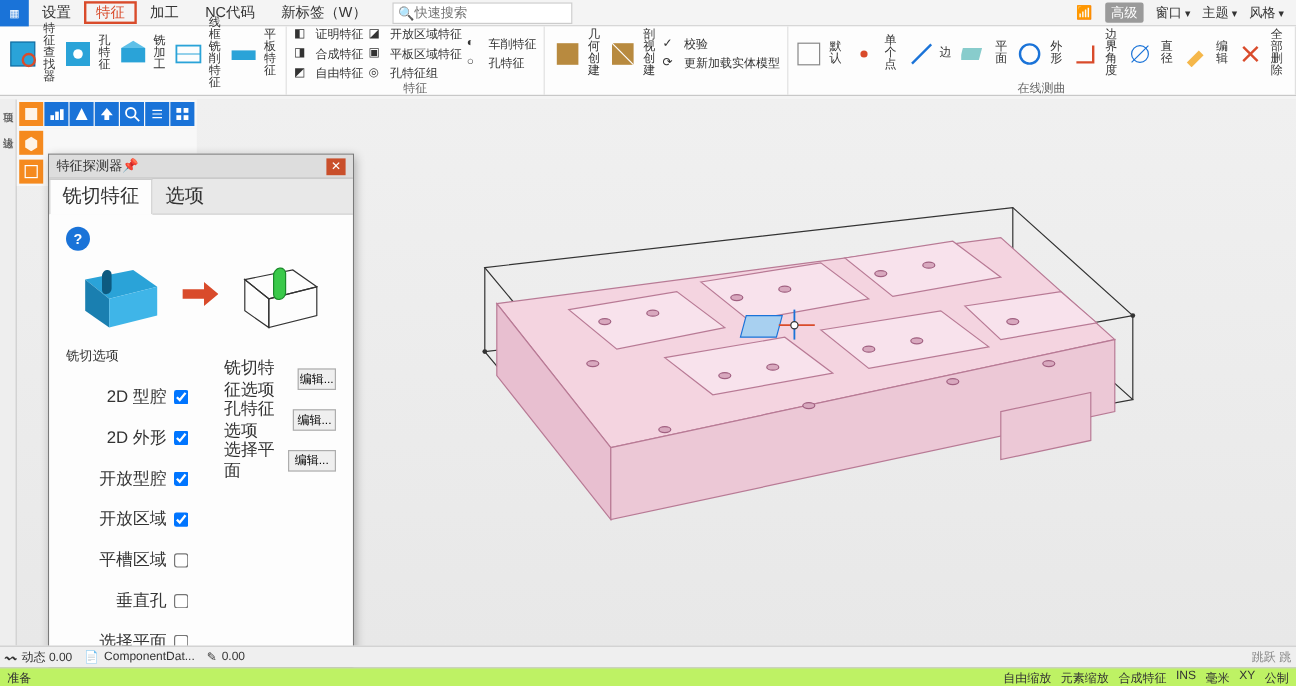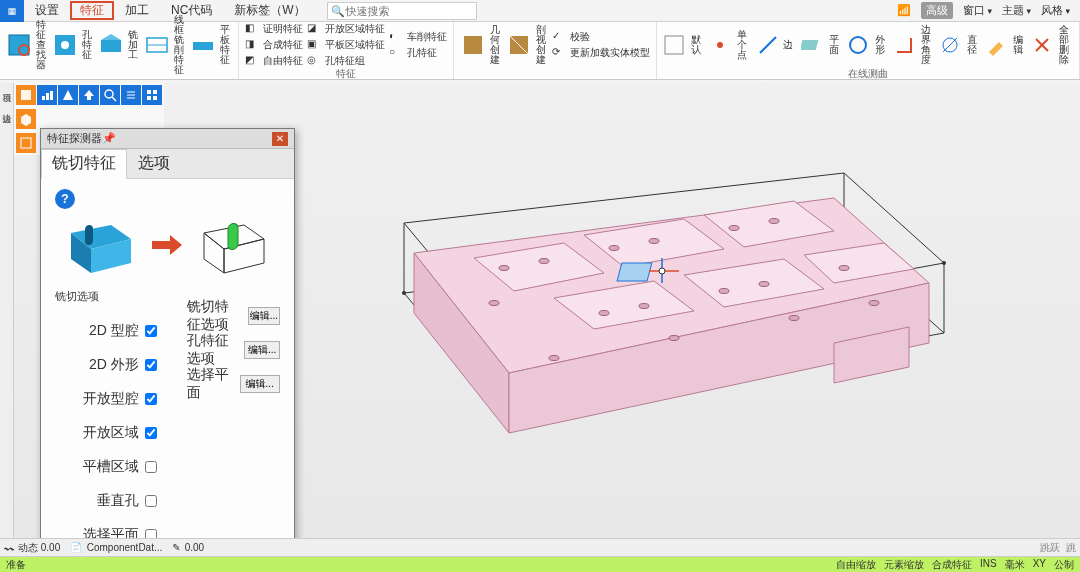--- a/index.html
+++ b/index.html
@@ -544,21 +544,21 @@
     <div class="spacer"></div>
     <button class="ok">确定</button>
     <button class="cancel">取消</button>
   </div>
 </div>
 
 <div class="statusbar1">
   <div class="sb-item">〰 <span>动态 0.00</span></div>
   <div class="sb-item">📄 <span>ComponentDat...</span></div>
   <div class="sb-item">✎ <span>0.00</span></div>
-  <div style="margin-left:auto;font-size:10px;color:#888;font-family:Liberation Mono, monospace;">跳跃 跳</div>
+  <div style="margin-left:auto;font-size:10px;color:#888;">跳跃 跳</div>
 </div>
 <div class="statusbar2">
   <span>准备</span>
   <div class="right">
     <span>自由缩放</span>
     <span>元素缩放</span>
     <span>合成特征</span>
     <span>INS</span>
     <span>毫米</span>
     <span>XY</span>

